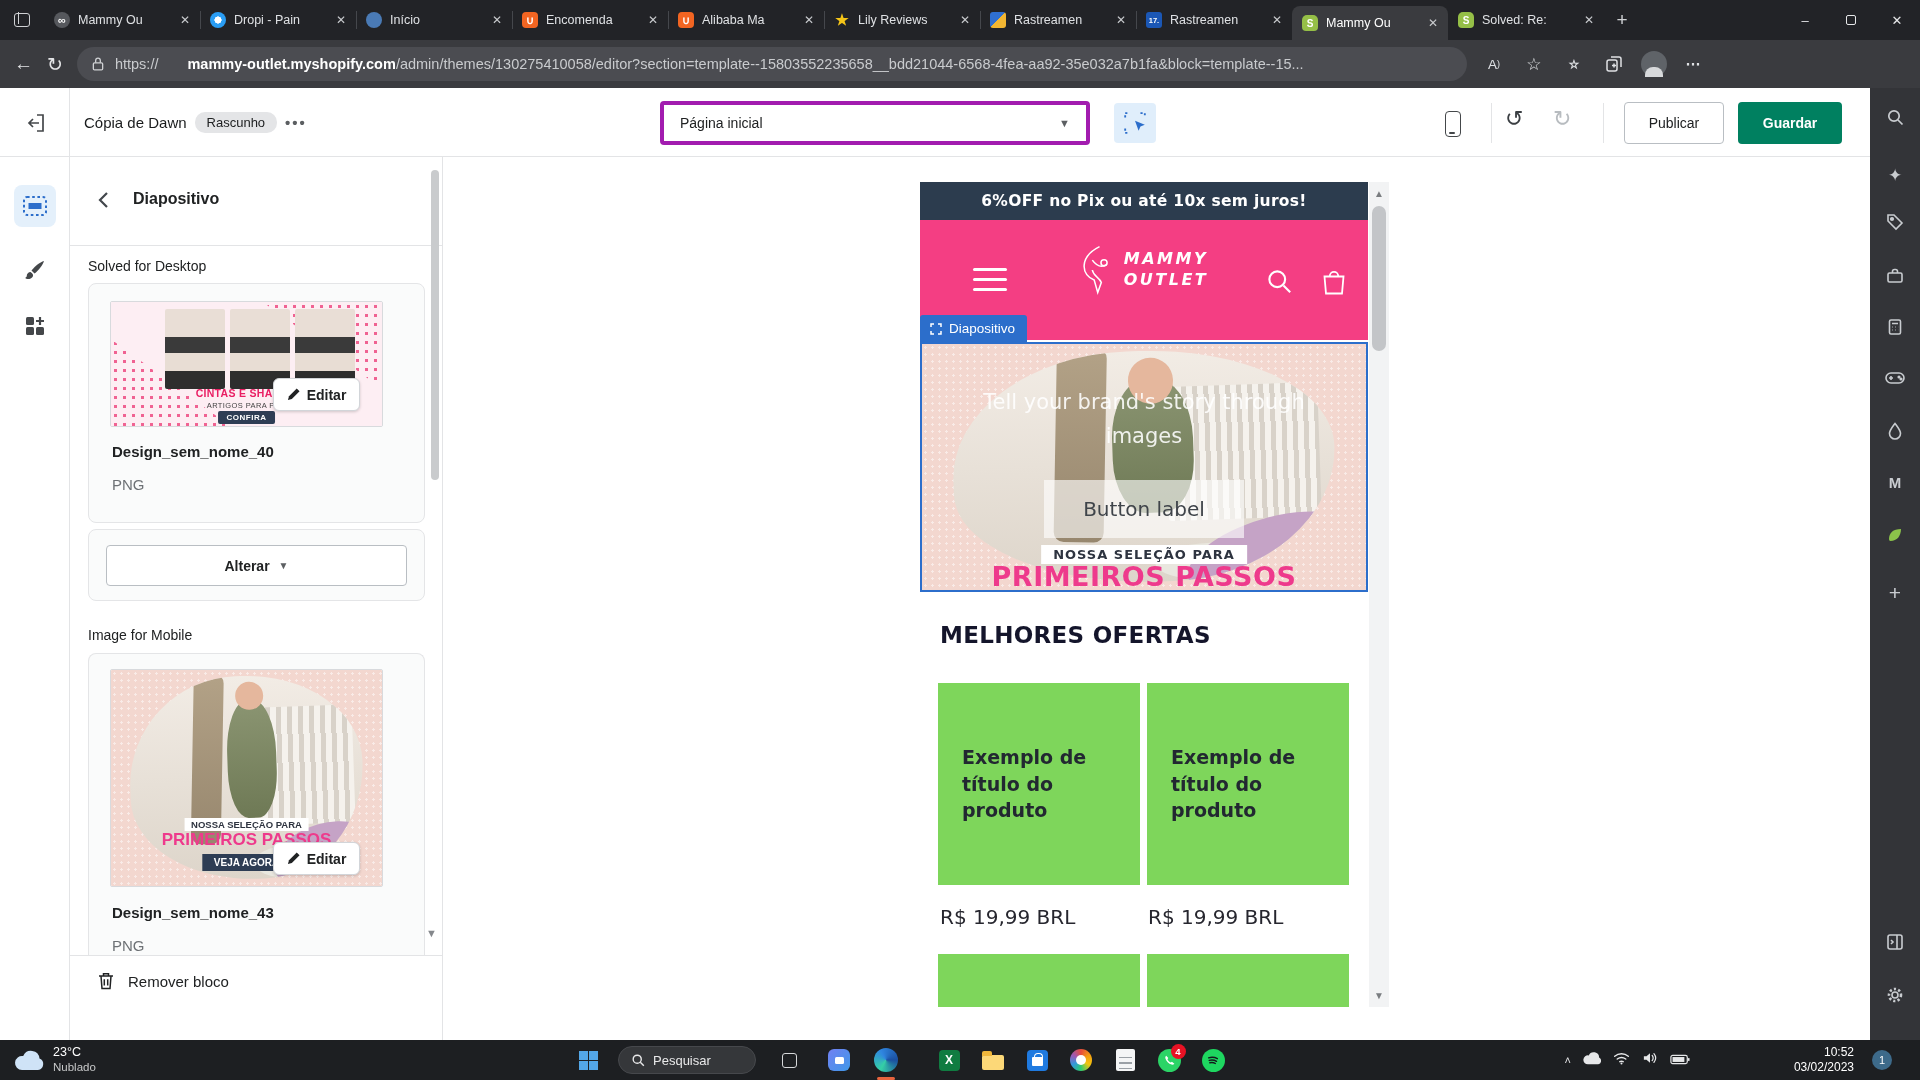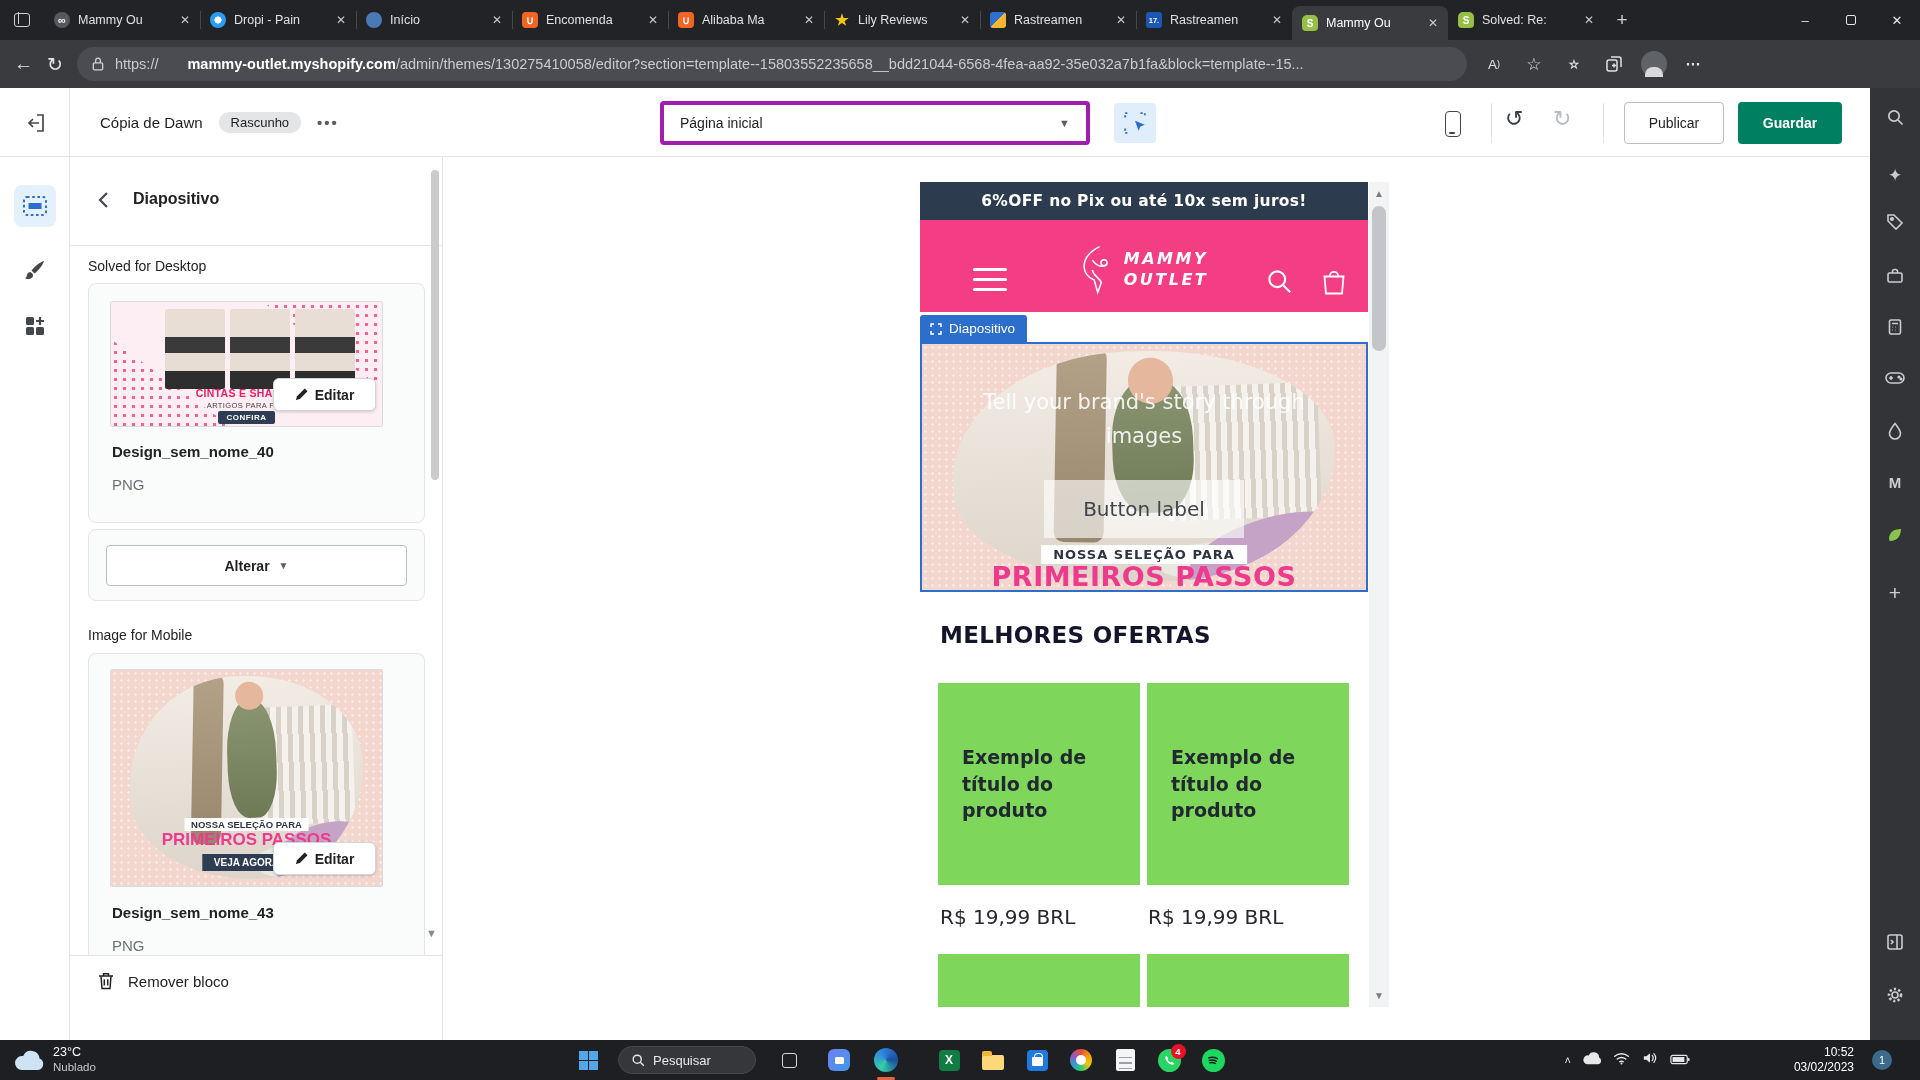--- a/index.html
+++ b/index.html
@@ -49,21 +49,21 @@
   .avatar { width:26px; height:26px; border-radius:50%; background:#5f6368; display:flex; align-items:flex-end; justify-content:center; overflow:hidden; }
   .avatar::before { content:""; width:10px; height:10px; background:#d7d9db; border-radius:50%; position:relative; top:3px; }
   .avatar::after { content:""; width:18px; height:10px; background:#d7d9db; border-radius:8px 8px 0 0; position:absolute; margin-top:16px; }
   .dots3 { letter-spacing:2px; color:#dfe1e4; font-size:15px; font-weight:bold; }
 
   
   #eheader { position:absolute; left:0; top:88px; width:1870px; height:69px; background:#fff;
              border-bottom:1px solid #e3e4e6; }
   #railtop { position:absolute; left:0; top:0; width:70px; height:69px; border-right:1px solid #e3e4e6;
              display:flex; align-items:center; justify-content:center; }
-  #titlegrp { position:absolute; left:100px; top:0; height:69px; display:flex; align-items:center; gap:16px; }
+  #titlegrp { position:absolute; left:84px; top:0; height:69px; display:flex; align-items:center; gap:8px; }
   #themename { font-size:15px; color:#1a1c1d; }
   #statuspill { background:#e4e5e7; color:#202223; font-size:13px; border-radius:10px; padding:3px 12px; }
   #pageselect { position:absolute; left:660px; top:13px; width:430px; height:44px; border:4px solid #a21caf;
                 border-radius:4px; background:#fff; display:flex; align-items:center; padding:0 16px;
                 font-size:14px; color:#202223; }
   #pageselect .caret { margin-left:auto; color:#5c5f62; font-size:11px; }
   #inspectbtn { position:absolute; left:1114px; top:15px; width:42px; height:40px; background:#e0eefb;
                 border-radius:4px; display:flex; align-items:center; justify-content:center; }
   .vsep { position:absolute; top:15px; height:40px; border-left:1px solid #e3e4e6; }
   #phonebtn { position:absolute; left:1445px; top:23px; width:16px; height:26px; border:1.6px solid #44474a; border-radius:4px; }
@@ -82,21 +82,21 @@
   .railicon.sel { background:#e4f0fb; }
 
   
   #epanel { position:absolute; left:70px; top:157px; width:373px; height:883px; background:#fff; border-right:1px solid #e3e4e6; }
   #panelhead { position:absolute; left:0; top:0; width:373px; height:89px; border-bottom:1px solid #e3e4e6; }
   #panelback { position:absolute; left:18px; top:28px; width:30px; height:30px; display:flex; align-items:center; justify-content:center; color:#42474c; }
   #paneltitle { position:absolute; left:63px; top:33px; font-size:16px; font-weight:bold; color:#202223; }
   .seclabel { position:absolute; left:18px; font-size:14px; color:#202223; }
   .pcard { position:absolute; left:18px; width:337px; background:#fafbfb; border:1px solid #e4e5e7; border-radius:8px; }
   .pimg { position:absolute; left:21px; background:#fff; border:1px solid #d8dadd; border-radius:2px; overflow:hidden; }
-  .editbtn { position:absolute; width:103px; height:33px; background:#fff; border:1px solid #d2d5d9; border-radius:6px;
+  .editbtn { position:absolute; width:87px; height:33px; background:#fff; border:1px solid #d2d5d9; border-radius:6px;
              box-shadow:0 1px 3px rgba(0,0,0,.18); display:flex; align-items:center; justify-content:center; gap:7px;
              font-size:14px; font-weight:600; color:#202223; }
   .fname { position:absolute; left:23px; font-size:15px; font-weight:bold; color:#202223; }
   .ftype { position:absolute; left:23px; font-size:15px; color:#6d7175; }
   #alterarbtn { position:absolute; left:17px; top:15px; width:301px; height:41px; background:#fff; border:1px solid #b9bec3;
                 border-radius:4px; display:flex; align-items:center; justify-content:center; gap:9px;
                 font-size:14px; font-weight:bold; color:#202223; }
   #alterarbtn .caret { font-size:10px; color:#5c5f62; }
   #panelbottom { position:absolute; left:0; top:798px; width:372px; height:85px; background:#fff; border-top:1px solid #e3e4e6; }
   #removerow { position:absolute; left:28px; top:16px; display:flex; align-items:center; gap:14px;
@@ -135,21 +135,21 @@
       font-weight:bold; white-space:nowrap; }
   .banner-headline { position:absolute; left:50%; transform:translateX(-50%); color:#ee3a8c; font-weight:800; white-space:nowrap; }
   .banner-cta { position:absolute; left:50%; transform:translateX(-50%); background:#2e3d54; color:#fff; font-weight:bold; white-space:nowrap; }
 
   
   #canvas { position:absolute; left:443px; top:157px; width:1427px; height:883px; background:#fff; }
   #preview { position:absolute; left:477px; top:25px; width:448px; height:825px; overflow:hidden; background:#fff;
              font-family:"DejaVu Sans",sans-serif; }
   #announce { position:absolute; left:0; top:0; width:448px; height:38px; background:#2c3c4e; color:#fff;
               display:flex; align-items:center; justify-content:center; font-size:15.5px; font-weight:bold; letter-spacing:.3px;text-align:center; }
-  #pheader { position:absolute; left:0; top:38px; width:448px; height:92px; background:#f43e83; }
+  #pheader { position:absolute; left:0; top:38px; width:448px; height:120px; background:#f43e83; }
   .burger { position:absolute; left:53px; top:48px; width:34px; height:24px; }
   .burger i { position:absolute; left:0; width:34px; height:2.6px; background:#fff; border-radius:2px; }
   .burger i:nth-child(1){top:0} .burger i:nth-child(2){top:10px} .burger i:nth-child(3){top:20px}
   #plogo { position:absolute; left:50%; top:24px; transform:translateX(-50%); display:flex; align-items:center; gap:8px; color:#fff; }
   #plogo .ltxt { font-weight:bold; letter-spacing:2.5px; font-size:16px; line-height:1.3; font-style:italic; }
   .picon { position:absolute; top:48px; }
   #badge { position:absolute; left:0; top:133px; height:27px; background:#2c6ecb; color:#fff; border-radius:3px 3px 0 0;
            display:flex; align-items:center; gap:7px; padding:0 12px 0 10px; font-size:13.5px;
            font-family:"Liberation Sans",sans-serif; }
   #slide { position:absolute; left:0; top:160px; width:448px; height:250px; border:2px solid #2c6ecb; overflow:hidden; }

